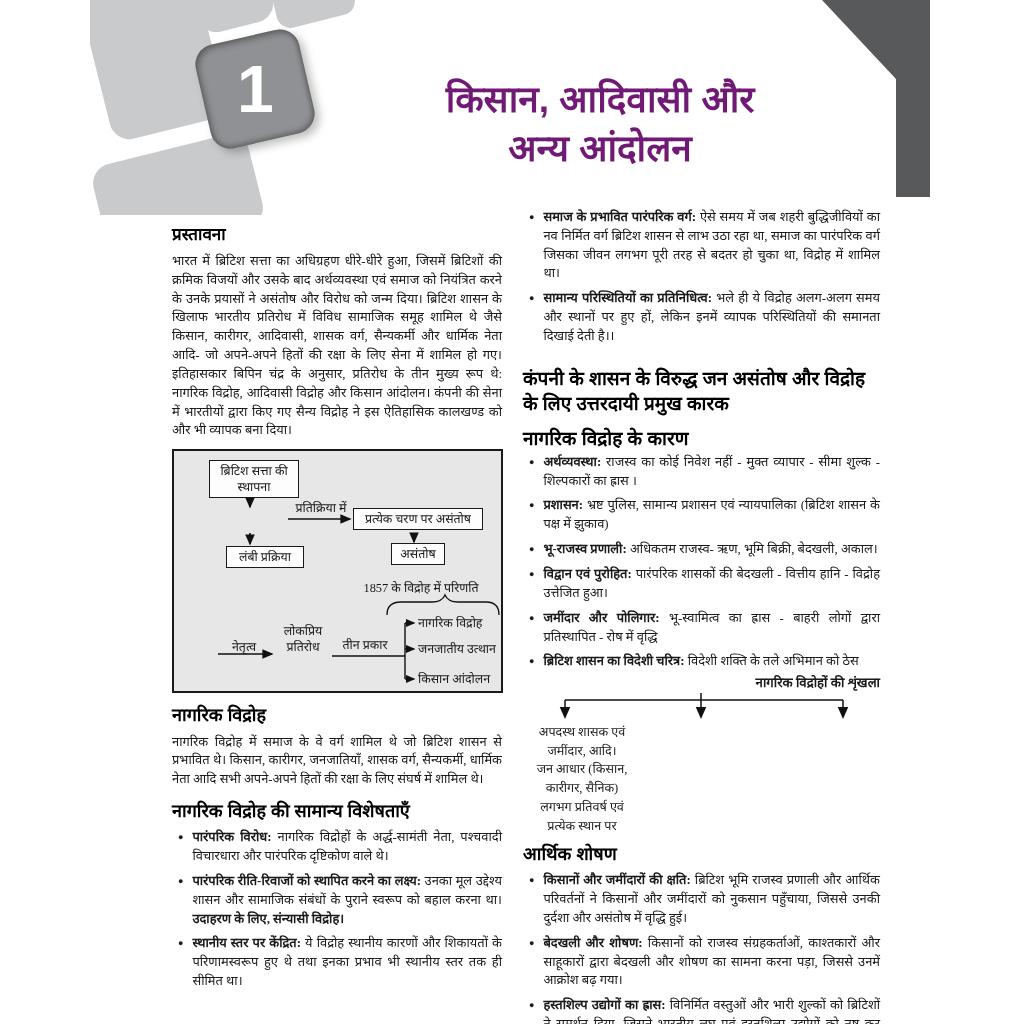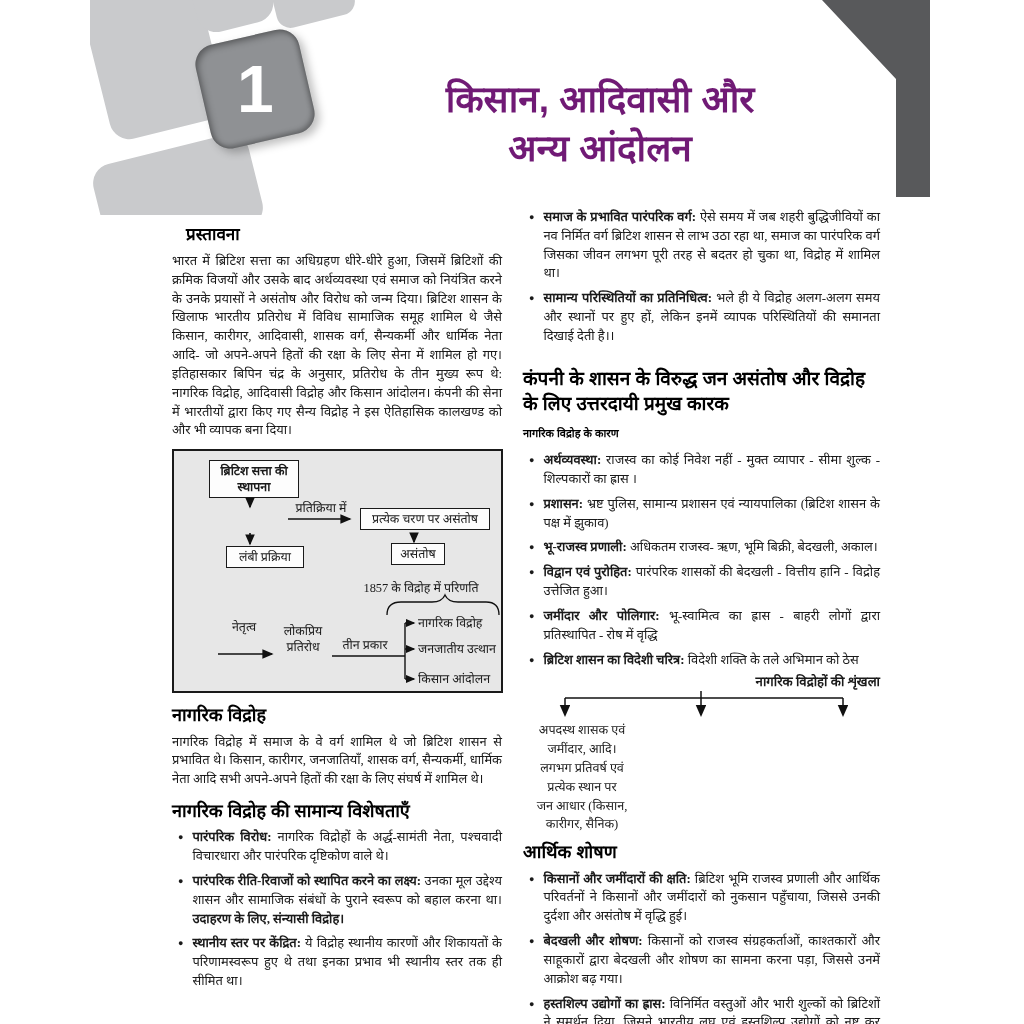--- a/index.html
+++ b/index.html
@@ -32,24 +32,24 @@
     font-size:37px;line-height:1.32;color:#701a75;
   }
   
   .col{position:absolute;font-size:12.9px;line-height:1.46;}
   .col-left{left:172px;top:224px;width:330px;}
   .col-right{left:523px;top:208px;width:357px;}
   h2{
     font-family:"Liberation Sans","DejaVu Sans",sans-serif;font-weight:bold;
     font-size:18px;margin:10px 0 5px 0;line-height:1.35;color:#000;
   }
-  h2.first{margin-top:0;margin-left:14px;}
+  h2.first{margin-top:0;}
   h3{
     font-family:"Liberation Sans","DejaVu Sans",sans-serif;font-weight:bold;
-    font-size:11px;margin:8px 0 10px 0;color:#000;
+    font-size:19px;margin:8px 0 0 0;color:#000;
   }
   p{margin:0 0 6px 0;text-align:justify;}
   .b{font-weight:bold;}
   .bl{display:flex;gap:9px;margin:0 0 6px 0;}
   .bl .dot{flex:0 0 auto;font-size:9px;line-height:19px;padding-left:6px;}
   .bl .btxt{flex:1;text-align:justify;}
   .pre{white-space:pre-line;}
   
   .flow{
     position:relative;width:327px;height:240px;background:#e7e7e7;
@@ -101,28 +101,28 @@
       <line x1="240" y1="82" x2="240" y2="91" stroke="#111" stroke-width="1.6" marker-end="url(#ah)"></line>
       <line x1="76" y1="82" x2="76" y2="93" stroke="#111" stroke-width="1.6" marker-end="url(#ah)"></line>
       <line x1="44" y1="203" x2="98" y2="203" stroke="#111" stroke-width="1.6" marker-end="url(#ah)"></line>
       <line x1="158" y1="205" x2="231" y2="205" stroke="#111" stroke-width="1.4"></line>
       <line x1="231" y1="172" x2="231" y2="228" stroke="#111" stroke-width="1.4"></line>
       <line x1="231" y1="172" x2="240" y2="172" stroke="#111" stroke-width="1.4" marker-end="url(#ah)"></line>
       <line x1="231" y1="198" x2="240" y2="198" stroke="#111" stroke-width="1.4" marker-end="url(#ah)"></line>
       <line x1="231" y1="228" x2="240" y2="228" stroke="#111" stroke-width="1.4" marker-end="url(#ah)"></line>
       <path d="M213,164 Q213,151 227,151 L258,151 Q268,151 271,144 Q274,151 284,151 L312,151 Q325,151 325,164" fill="none" stroke="#111" stroke-width="1.3"></path>
     </svg>
-    <div class="fbox pre" style="left:35px;top:9px;width:82px;font-weight:bold;">ब्रिटिश सत्ता की
+    <div class="fbox pre" style="left:35px;top:9px;width:82px;">ब्रिटिश सत्ता की
 स्थापना</div>
     <div class="fbox" style="left:52px;top:57px;width:70px;margin-top:38px;">लंबी प्रक्रिया</div>
     <div class="flab" style="left:112px;top:49px;width:70px;">प्रतिक्रिया में</div>
-    <div class="fbox" style="left:179px;top:57px;width:122px;margin-left:7px;">प्रत्येक चरण पर असंतोष</div>
+    <div class="fbox" style="left:179px;top:57px;width:122px;">प्रत्येक चरण पर असंतोष</div>
     <div class="fbox" style="left:217px;top:92px;width:46px;">असंतोष</div>
     <div class="flab" style="left:168px;top:129px;width:158px;">1857 के विद्रोह में परिणति</div>
-    <div class="flab" style="left:40px;top:168px;width:60px;">नेतृत्व</div>
+    <div class="flab" style="left:40px;top:188px;width:60px;">नेतृत्व</div>
     <div class="flab pre" style="left:100px;top:172px;width:58px;">लोकप्रिय
 प्रतिरोध</div>
     <div class="flab" style="left:158px;top:186px;width:66px;">तीन प्रकार</div>
     <div class="flab" style="left:244px;top:164px;width:84px;text-align:left;">नागरिक विद्रोह</div>
     <div class="flab" style="left:244px;top:190px;width:84px;text-align:left;">जनजातीय उत्थान</div>
     <div class="flab" style="left:244px;top:220px;width:84px;text-align:left;">किसान आंदोलन</div>
   </div>
 
   <h2>नागरिक विद्रोह</h2>
   <p>नागरिक विद्रोह में समाज के वे वर्ग शामिल थे जो ब्रिटिश शासन से प्रभावित थे। किसान, कारीगर, जनजातियाँ, शासक वर्ग, सैन्यकर्मी, धार्मिक नेता आदि सभी अपने-अपने हितों की रक्षा के लिए संघर्ष में शामिल थे।</p>
@@ -192,24 +192,24 @@
       </defs>
       <line x1="178" y1="0" x2="178" y2="7" stroke="#111" stroke-width="1.5"></line>
       <line x1="42" y1="7" x2="320" y2="7" stroke="#111" stroke-width="1.5"></line>
       <line x1="42" y1="7" x2="42" y2="23" stroke="#111" stroke-width="1.5" marker-end="url(#ah2)"></line>
       <line x1="178" y1="7" x2="178" y2="23" stroke="#111" stroke-width="1.5" marker-end="url(#ah2)"></line>
       <line x1="320" y1="7" x2="320" y2="23" stroke="#111" stroke-width="1.5" marker-end="url(#ah2)"></line>
     </svg>
     <div class="crow">
       <div class="citem" style="width:118px;">अपदस्थ शासक एवं
 जमींदार, आदि।</div>
+      <div class="citem" style="width:118px;">जन आधार (किसान,
+कारीगर, सैनिक)</div>
       <div class="citem" style="width:118px;">लगभग प्रतिवर्ष  एवं
 प्रत्येक स्थान पर</div>
-      <div class="citem" style="width:118px;">जन आधार (किसान,
-कारीगर, सैनिक)</div>
     </div>
   </div>
 
   <h2 style="margin-top:6px;">आर्थिक शोषण</h2>
 
   <div class="bl">
     <span class="dot">●</span>
     <span class="btxt"><span class="b">किसानों और जमींदारों की क्षति:</span><span> ब्रिटिश भूमि राजस्व प्रणाली और आर्थिक परिवर्तनों ने किसानों और जमींदारों को नुकसान पहुँचाया, जिससे उनकी दुर्दशा और असंतोष में वृद्धि हुई।</span></span>
   </div>
   <div class="bl">

